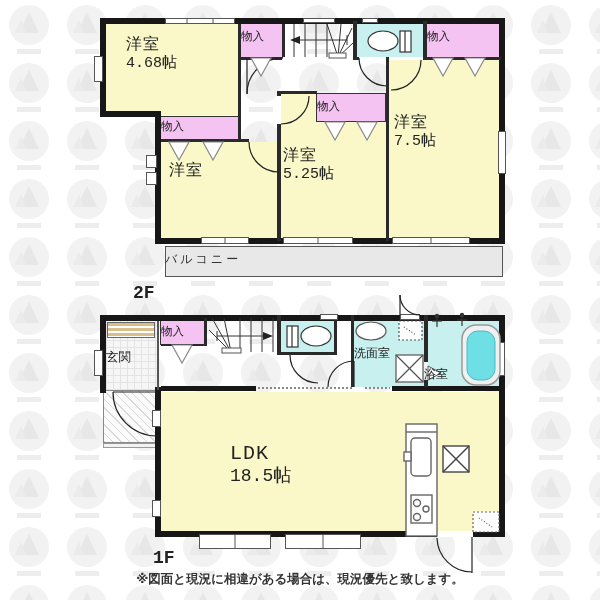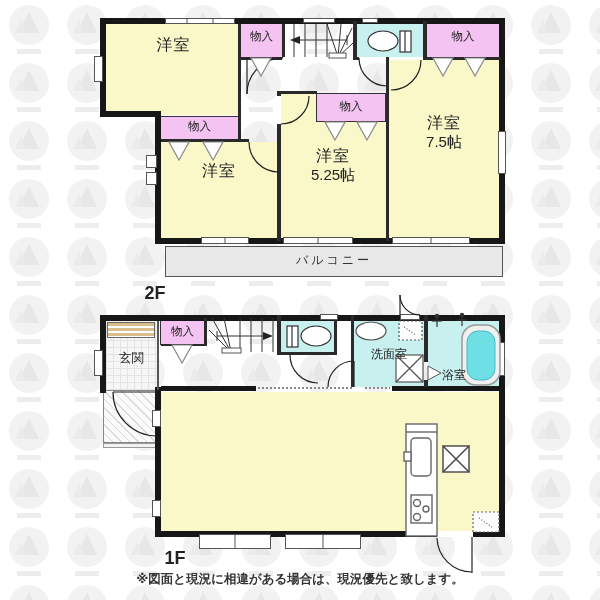--- a/index.html
+++ b/index.html
@@ -7,21 +7,21 @@
   #canvas{position:relative;width:600px;height:600px;overflow:hidden;background:#fff;}
   #canvas *{box-sizing:border-box;}
   .abs{position:absolute;}
   .fill{position:absolute;z-index:2;}
   .wall{position:absolute;background:var(--wall-black);z-index:4;}
   .thin{position:absolute;background:#2a2a2a;z-index:4;}
   .win{position:absolute;background:#fff;border:1px solid #555;z-index:5;}
   .room-yellow{background:var(--room-yellow);}
   .closet{background:var(--closet-pink);outline:1.5px solid #333;z-index:3;}
   .wet{background:var(--wet-cyan);}
-  .lbl{position:absolute;z-index:7;color:var(--text-dark);text-align:center;line-height:1.18;}
+  .lbl{position:absolute;z-index:7;color:var(--text-dark);text-align:left;line-height:1.18;font-family:Liberation Mono, monospace;}
   .rname{font-size:16px;letter-spacing:1px;}
   .rsize{font-size:15px;}
   .closet-lbl{font-size:11.5px;z-index:7;}
   .small-lbl{font-size:12px;}
   .floor-lbl{font-size:18px;font-weight:bold;color:#222;}
   .balcony-box{position:absolute;background:var(--balcony-gray);border:1.5px solid #555;z-index:2;}
   .genkan-tile{background:
      repeating-linear-gradient(0deg,#e3e3e3 0 1px,rgba(0,0,0,0) 1px 7px),
      repeating-linear-gradient(90deg,#e3e3e3 0 1px,#f6f6f6 1px 7px);}
   .shoebox{background:repeating-linear-gradient(180deg,var(--shoe-tan) 0 3px,#fff 3px 5px);border:1px solid #666;z-index:3;}
@@ -256,31 +256,36 @@
       <line x1="225" y1="237" x2="225" y2="244"></line>
         <line x1="318" y1="237" x2="318" y2="244"></line>
         <line x1="431" y1="237" x2="431" y2="244"></line>
       <line x1="235" y1="534" x2="235" y2="549"></line>
         <line x1="323" y1="534" x2="323" y2="549"></line>
     </g>
   </svg>
 
   <div class="lbl" style="left:126px;top:36px;width:95px">
     <div class="rname">洋室</div>
+    <div class="rsize">4.68帖</div>
   </div>
   <div class="lbl" style="left:169px;top:162px;width:100px">
     <div class="rname">洋室</div>
   </div>
   <div class="lbl" style="left:283px;top:147px;width:100px">
     <div class="rname">洋室</div>
     <div class="rsize">5.25帖</div>
   </div>
   <div class="lbl" style="left:394px;top:114px;width:100px">
     <div class="rname">洋室</div>
     <div class="rsize">7.5帖</div>
+  </div>
+  <div class="lbl" style="left:230px;top:442px;width:140px">
+    <div class="ldk-lbl">LDK</div>
+    <div class="ldk-size">18.5帖</div>
   </div>
 
   <div class="lbl closet-lbl" style="left:241px;top:30px;width:41px">物入</div>
   <div class="lbl closet-lbl" style="left:427px;top:30px;width:72px">物入</div>
   <div class="lbl closet-lbl" style="left:317px;top:100px;width:68px">物入</div>
   <div class="lbl closet-lbl" style="left:161px;top:120px;width:77px">物入</div>
   <div class="lbl closet-lbl" style="left:161px;top:325px;width:43px">物入</div>
 
   <div class="lbl small-lbl" style="left:106px;top:351px;width:51px;font-size:12.5px">玄関</div>
   <div class="lbl small-lbl" style="left:354px;top:347px;width:70px">洗面室</div>

